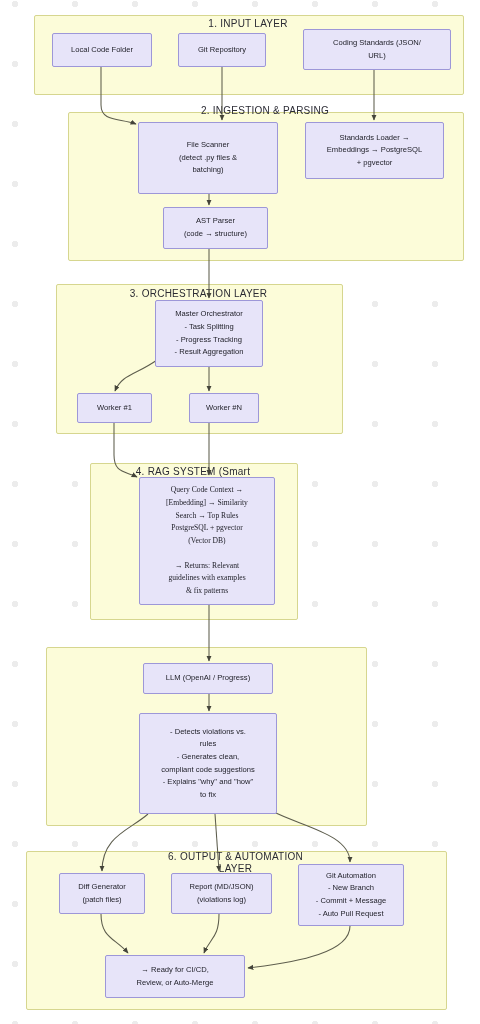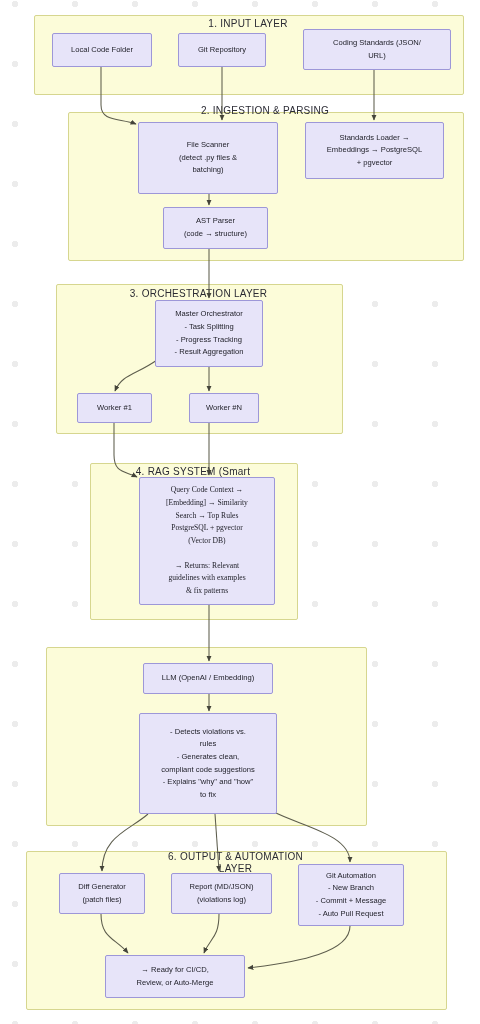--- a/index.html
+++ b/index.html
@@ -127,21 +127,21 @@
 PostgreSQL + pgvector
 (Vector DB)
 
 → Returns: Relevant
 guidelines with examples
 &amp; fix patterns</span>
   </div>
 
   <div class="layer" style="left:46px;top:647px;width:319px;height:177px;"></div>
   <div class="node" style="left:143px;top:663px;width:130px;height:31px;">
-    <span>LLM (OpenAI / Embedding)</span>
+    <span>LLM (OpenAI / Progress)</span>
   </div>
   <div class="node" style="left:139px;top:713px;width:138px;height:101px;">
     <span>- Detects violations vs.
 rules
 - Generates clean,
 compliant code suggestions
 - Explains "why" and "how"
 to fix</span>
   </div>
 

